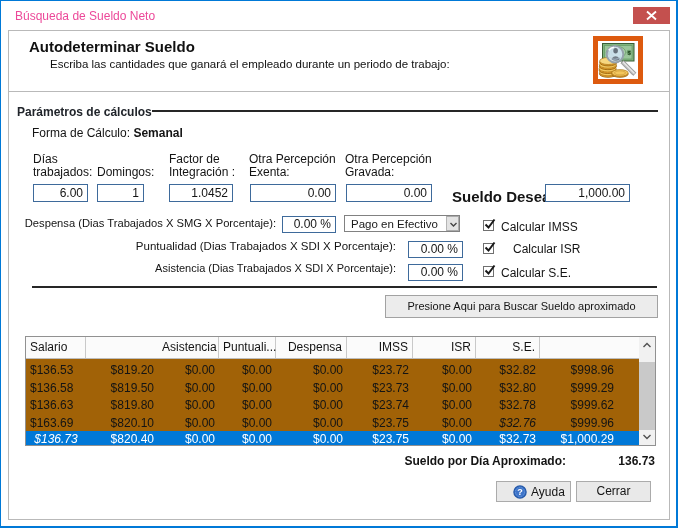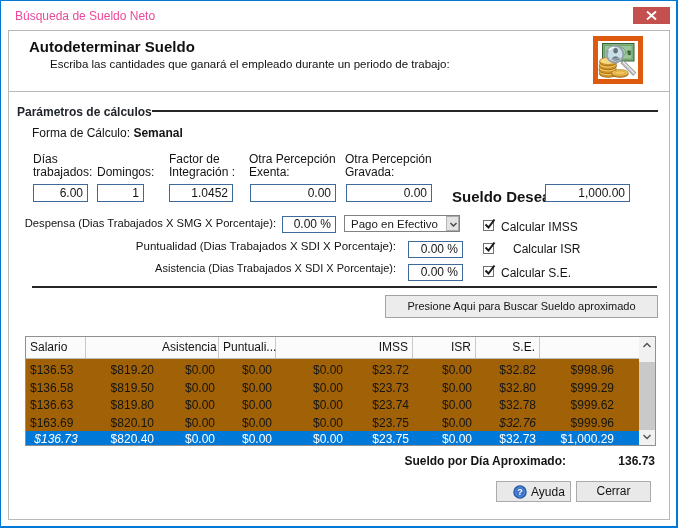--- a/index.html
+++ b/index.html
@@ -141,20 +141,21 @@
 <div class="lbl" style="left:501px; top:265.5px;">Calcular S.E.</div>
 
 <div class="grphr2"></div>
 <div class="bigbtn">Presione Aqui para Buscar Sueldo aproximado</div>
 
 <div class="grid">
   <div class="ghead"></div>
   <div class="gh" style="left:0; width:60px; text-align:left;">Salario</div>
   <div class="gh" style="left:132px; width:61px; text-align:right;">Asistencia</div>
   <div class="gh" style="left:193px; width:57px; text-align:right;">Puntuali...</div>
+  <div class="gh" style="left:250px; width:71px; text-align:right;">Despensa</div>
   <div class="gh" style="left:321px; width:66px; text-align:right;">IMSS</div>
   <div class="gh" style="left:387px; width:63px; text-align:right;">ISR</div>
   <div class="gh" style="left:450px; width:64px; text-align:right;">S.E.</div>
   <div class="gh" style="left:592px; width:21px; border-right:none;"></div>
 
   <div class="gr" style="top:22px;">
     <div class="gc" style="left:0; width:60px; text-align:left;">$136.53</div>
     <div class="gc" style="left:60px; width:72px;">$819.20</div>
     <div class="gc" style="left:132px; width:61px;">$0.00</div>
     <div class="gc" style="left:193px; width:57px;">$0.00</div>

